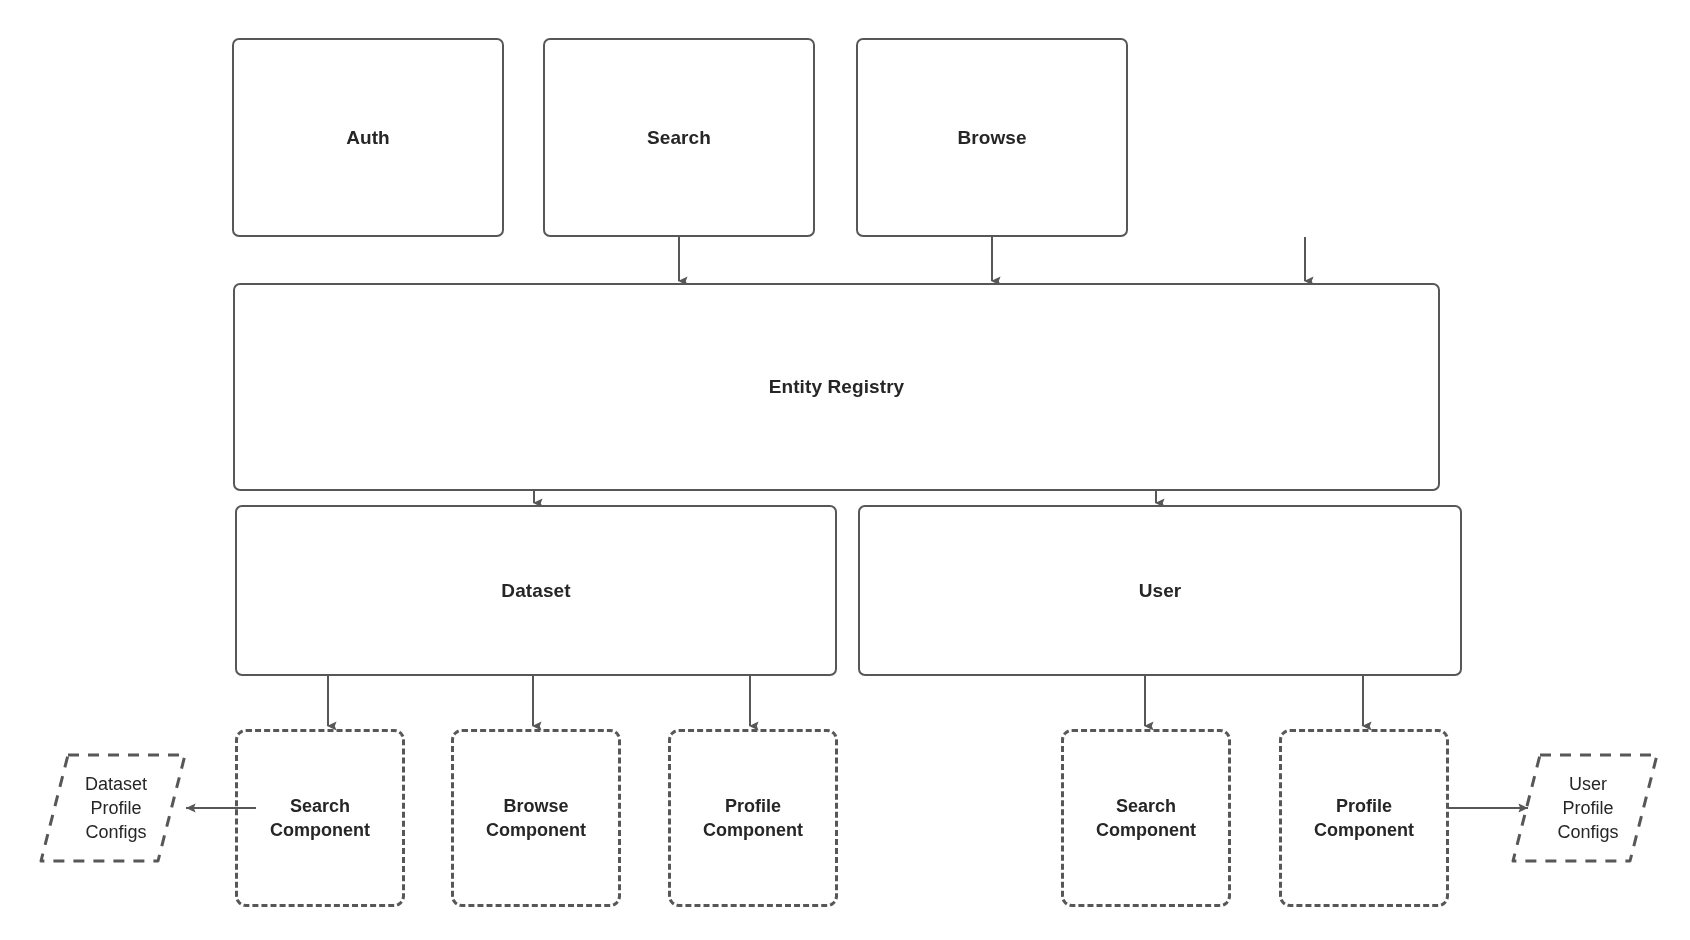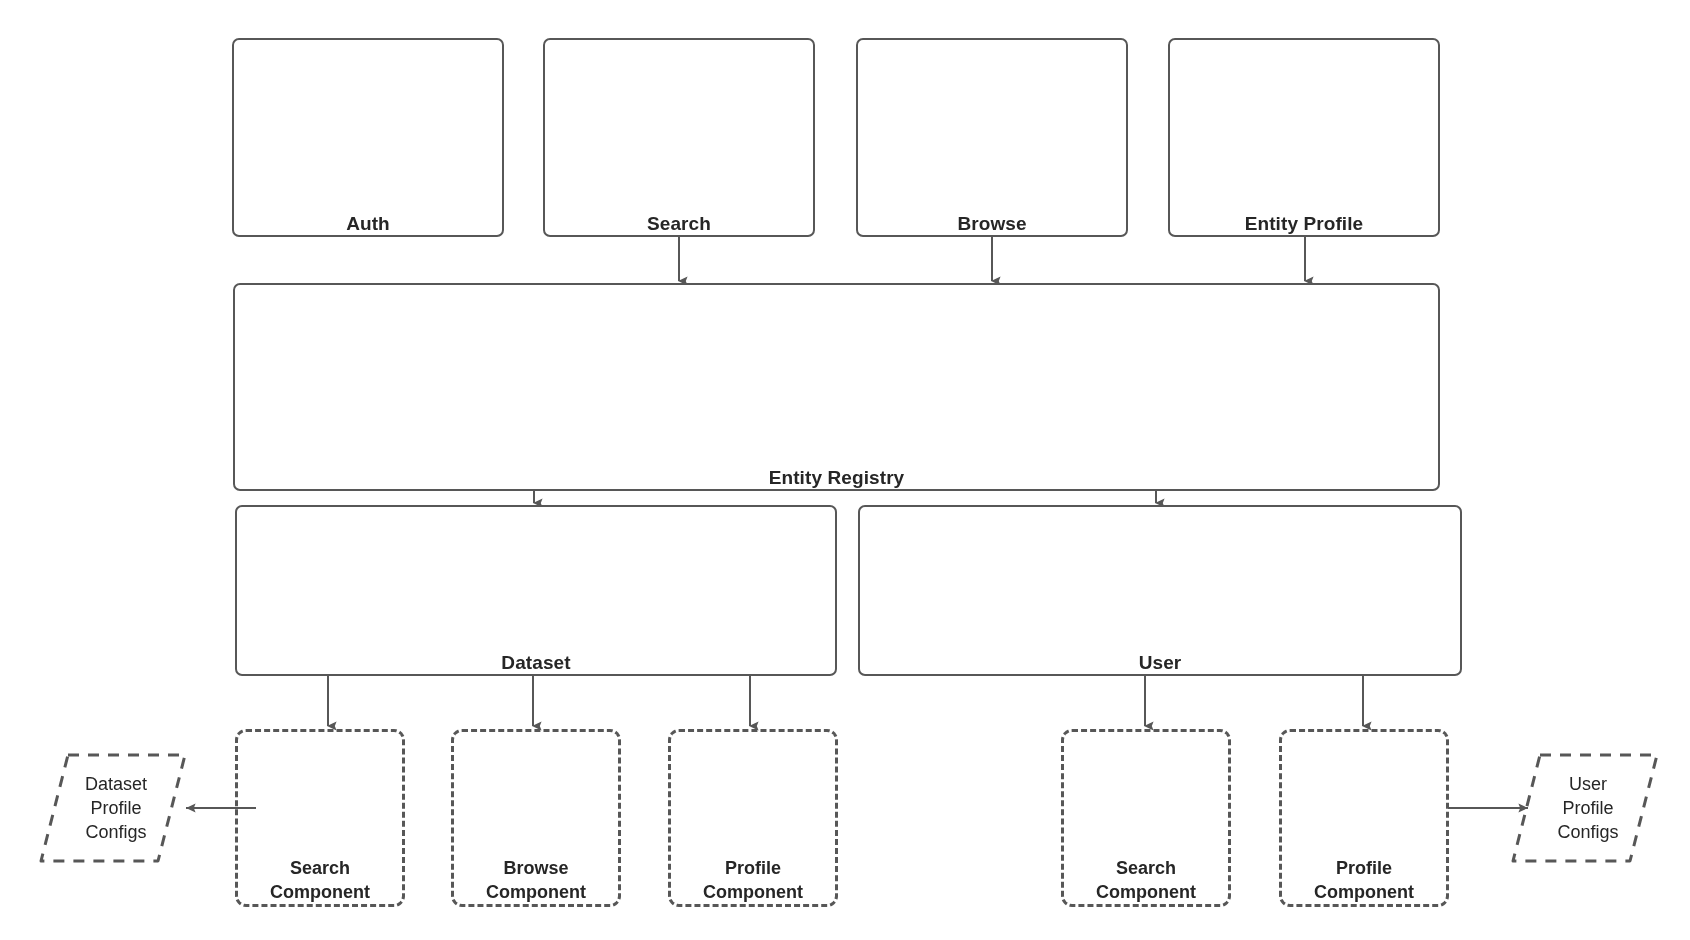--- a/index.html
+++ b/index.html
@@ -23,21 +23,21 @@
     left: 0;
     top: 0;
     width: 1690px;
     height: 940px;
     pointer-events: none;
   }
   .node {
     position: absolute;
     box-sizing: border-box;
     display: flex;
-    align-items: flex-end;
+    align-items: center;
     justify-content: center;
     text-align: center;
     color: #262626;
     background: #ffffff;
   }
   .node-solid {
     border: 2px solid #575757;
     border-radius: 7px;
     font-weight: bold;
     font-size: 19px;
@@ -134,23 +134,20 @@
   </div>
 
   <div class="node node-solid" style="left:543px; top:38px; width:272px; height:199px;">
     <span class="node-label">Search</span>
   </div>
 
   <div class="node node-solid" style="left:856px; top:38px; width:272px; height:199px;">
     <span class="node-label">Browse</span>
   </div>
 
-  <div class="node node-solid" style="left:1168px; top:38px; width:272px; height:199px;">
-    <span class="node-label">Entity Profile</span>
-  </div>
 
   <div class="node node-solid" style="left:233px; top:283px; width:1207px; height:208px;">
     <span class="node-label">Entity Registry</span>
   </div>
 
   <div class="node node-solid" style="left:235px; top:505px; width:602px; height:171px;">
     <span class="node-label">Dataset</span>
   </div>
 
   <div class="node node-solid" style="left:858px; top:505px; width:604px; height:171px;">

